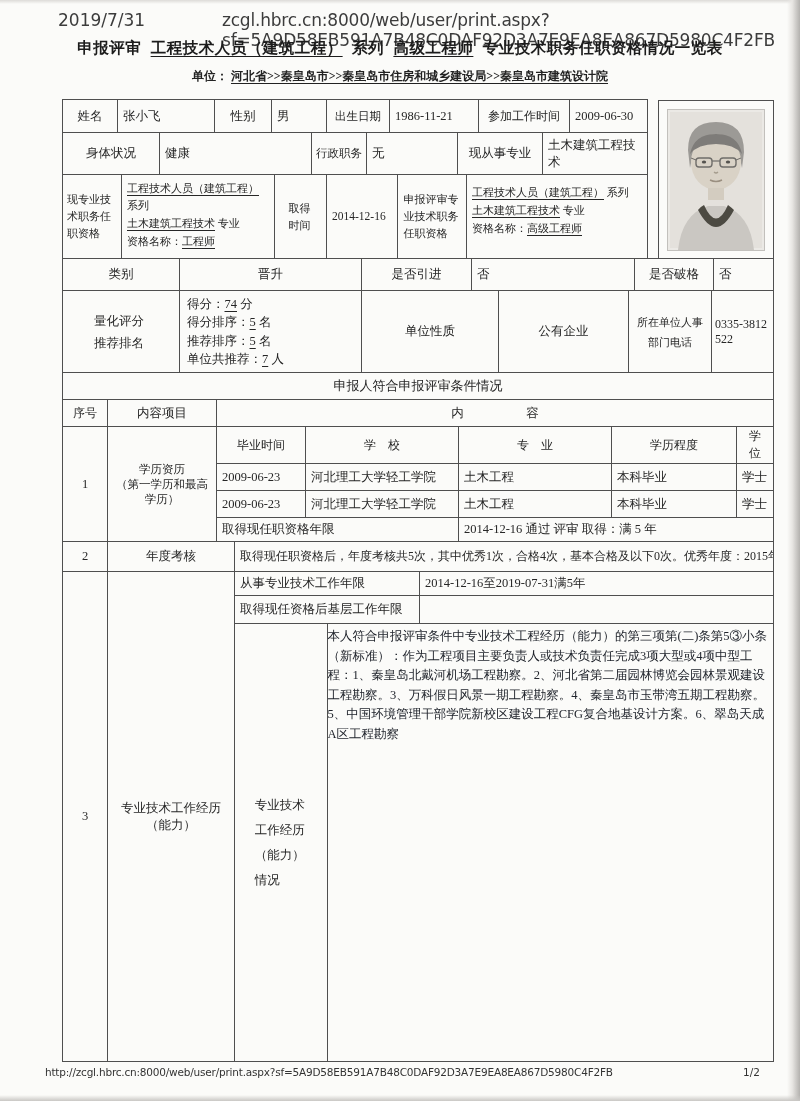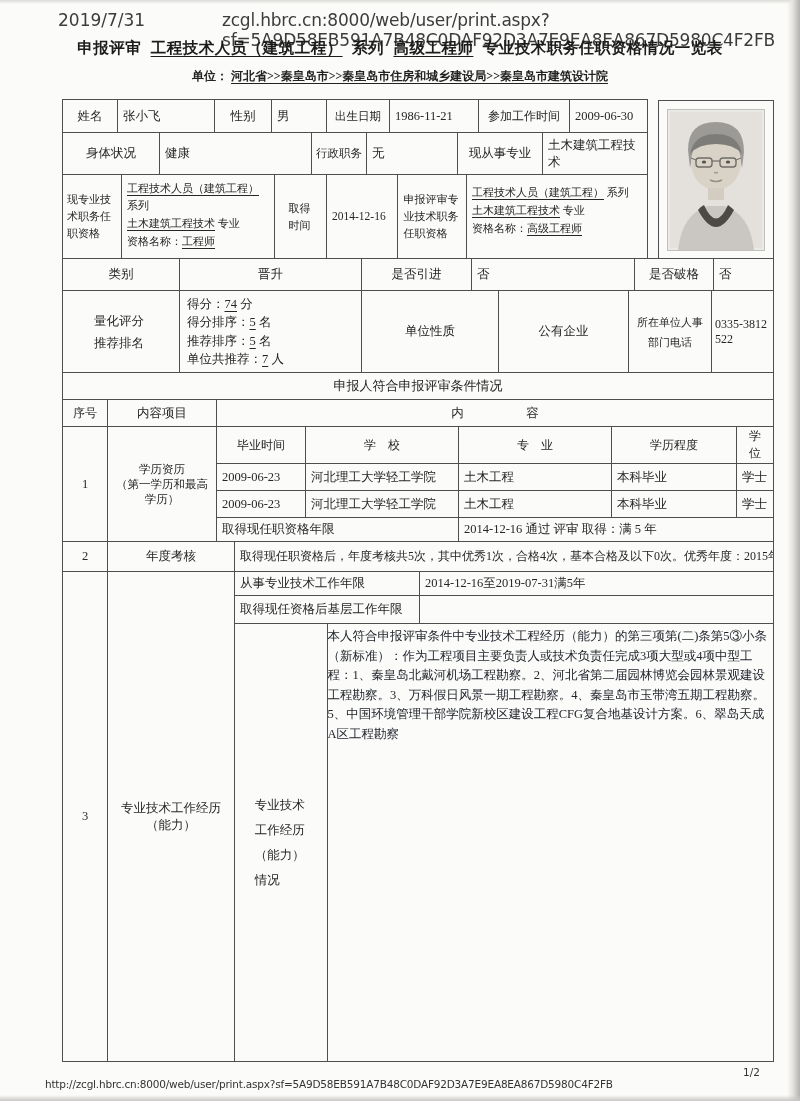--- a/index.html
+++ b/index.html
@@ -43,21 +43,21 @@
   .score-lines div{line-height:18.5px;padding-left:4px;font-size:12.5px;text-align:left;}
   .wrap-qh{width:54px;margin:9px auto;text-align:left;line-height:22px;}
   .wrap-ph{width:68px;margin:0 auto;text-align:center;font-size:11px;line-height:20px;}
   .prewrap{white-space:pre-line;font-size:11.5px;line-height:15px;}
   .nowrap1{white-space:nowrap;font-size:12px;}
   .vlabel{width:52px;margin:0 auto;text-align:left;line-height:25px;font-size:12.5px;}
   .para{font-size:12.5px;line-height:19.5px;text-align:left;padding:3px 0;color:#20242c;}
   .itemwrap{line-height:17px;}
   .print-footer{position:absolute;top:1066px;left:0;width:800px;height:16px;
         font-family:"DejaVu Sans","Liberation Sans",sans-serif;font-size:10.5px;color:#333;}
-  .print-footer .furl{position:absolute;left:45px;top:12px;letter-spacing:-0.2px;}
+  .print-footer .furl{position:absolute;left:45px;top:0;letter-spacing:-0.2px;}
   .print-footer .fpage{position:absolute;right:40px;top:0;}
 </style>
 </head>
 <body>
 
 <div class="page">
   <div class="edge-top"></div>
 
   <div class="print-header">
     <span class="date">2019/7/31</span>

